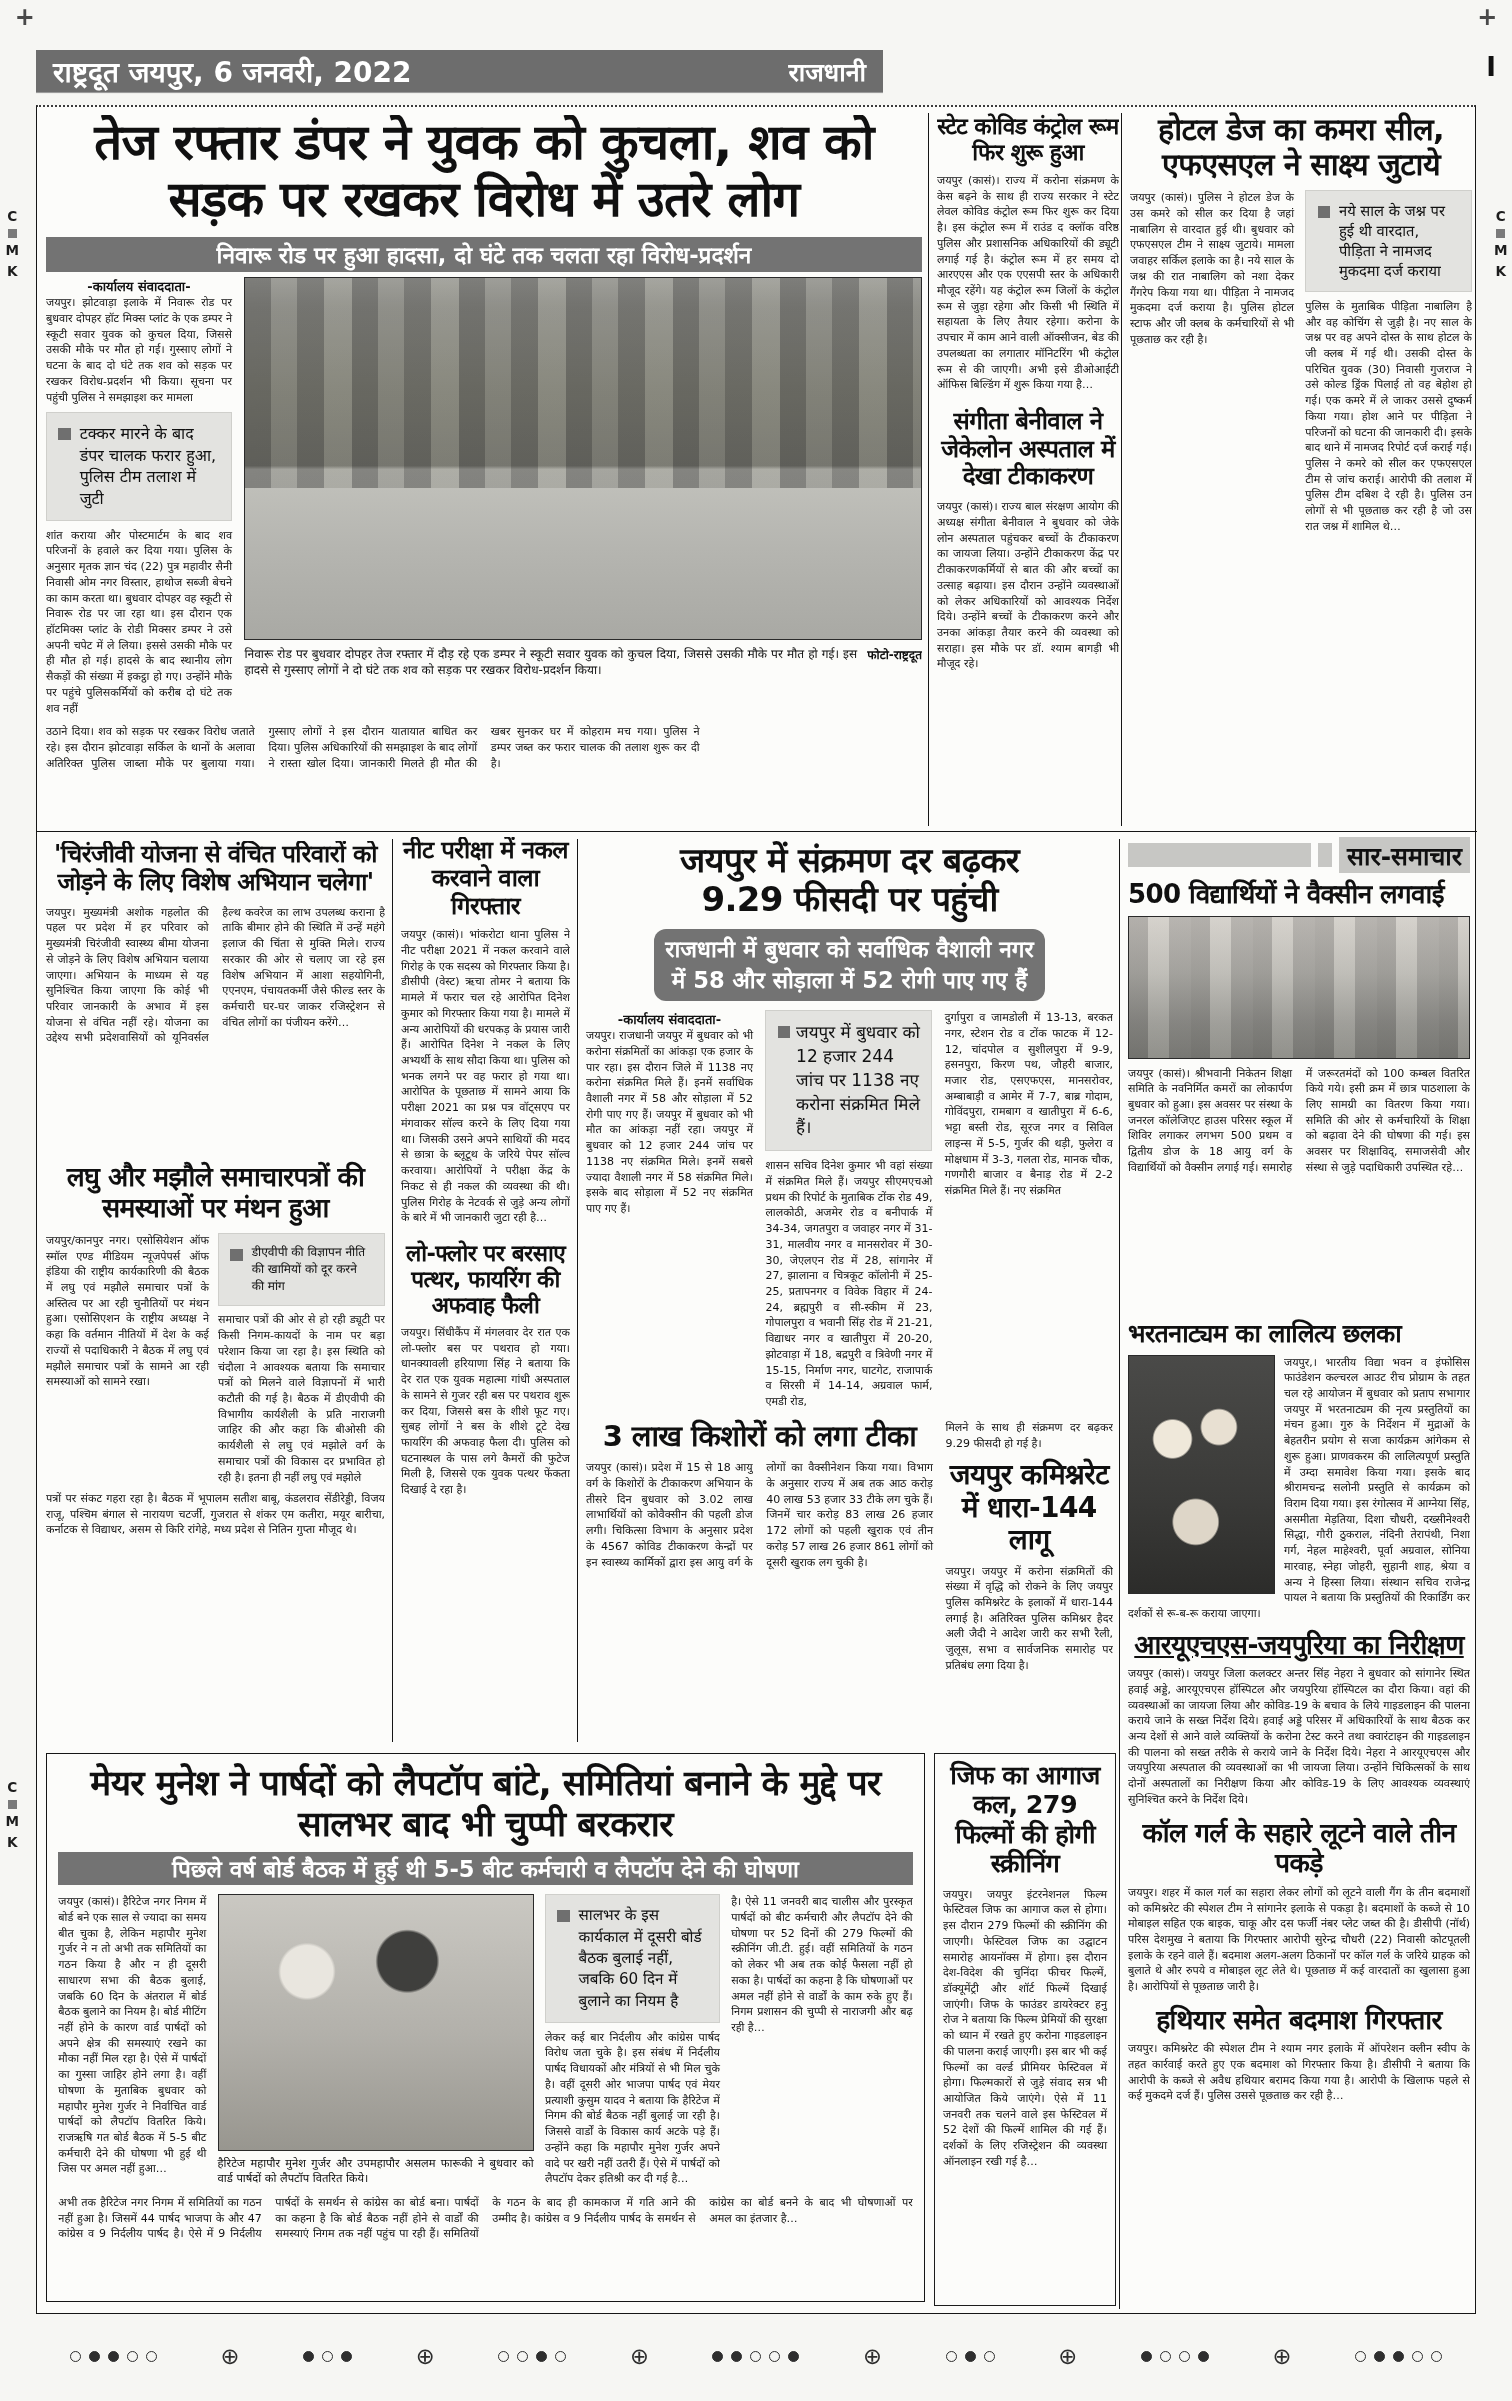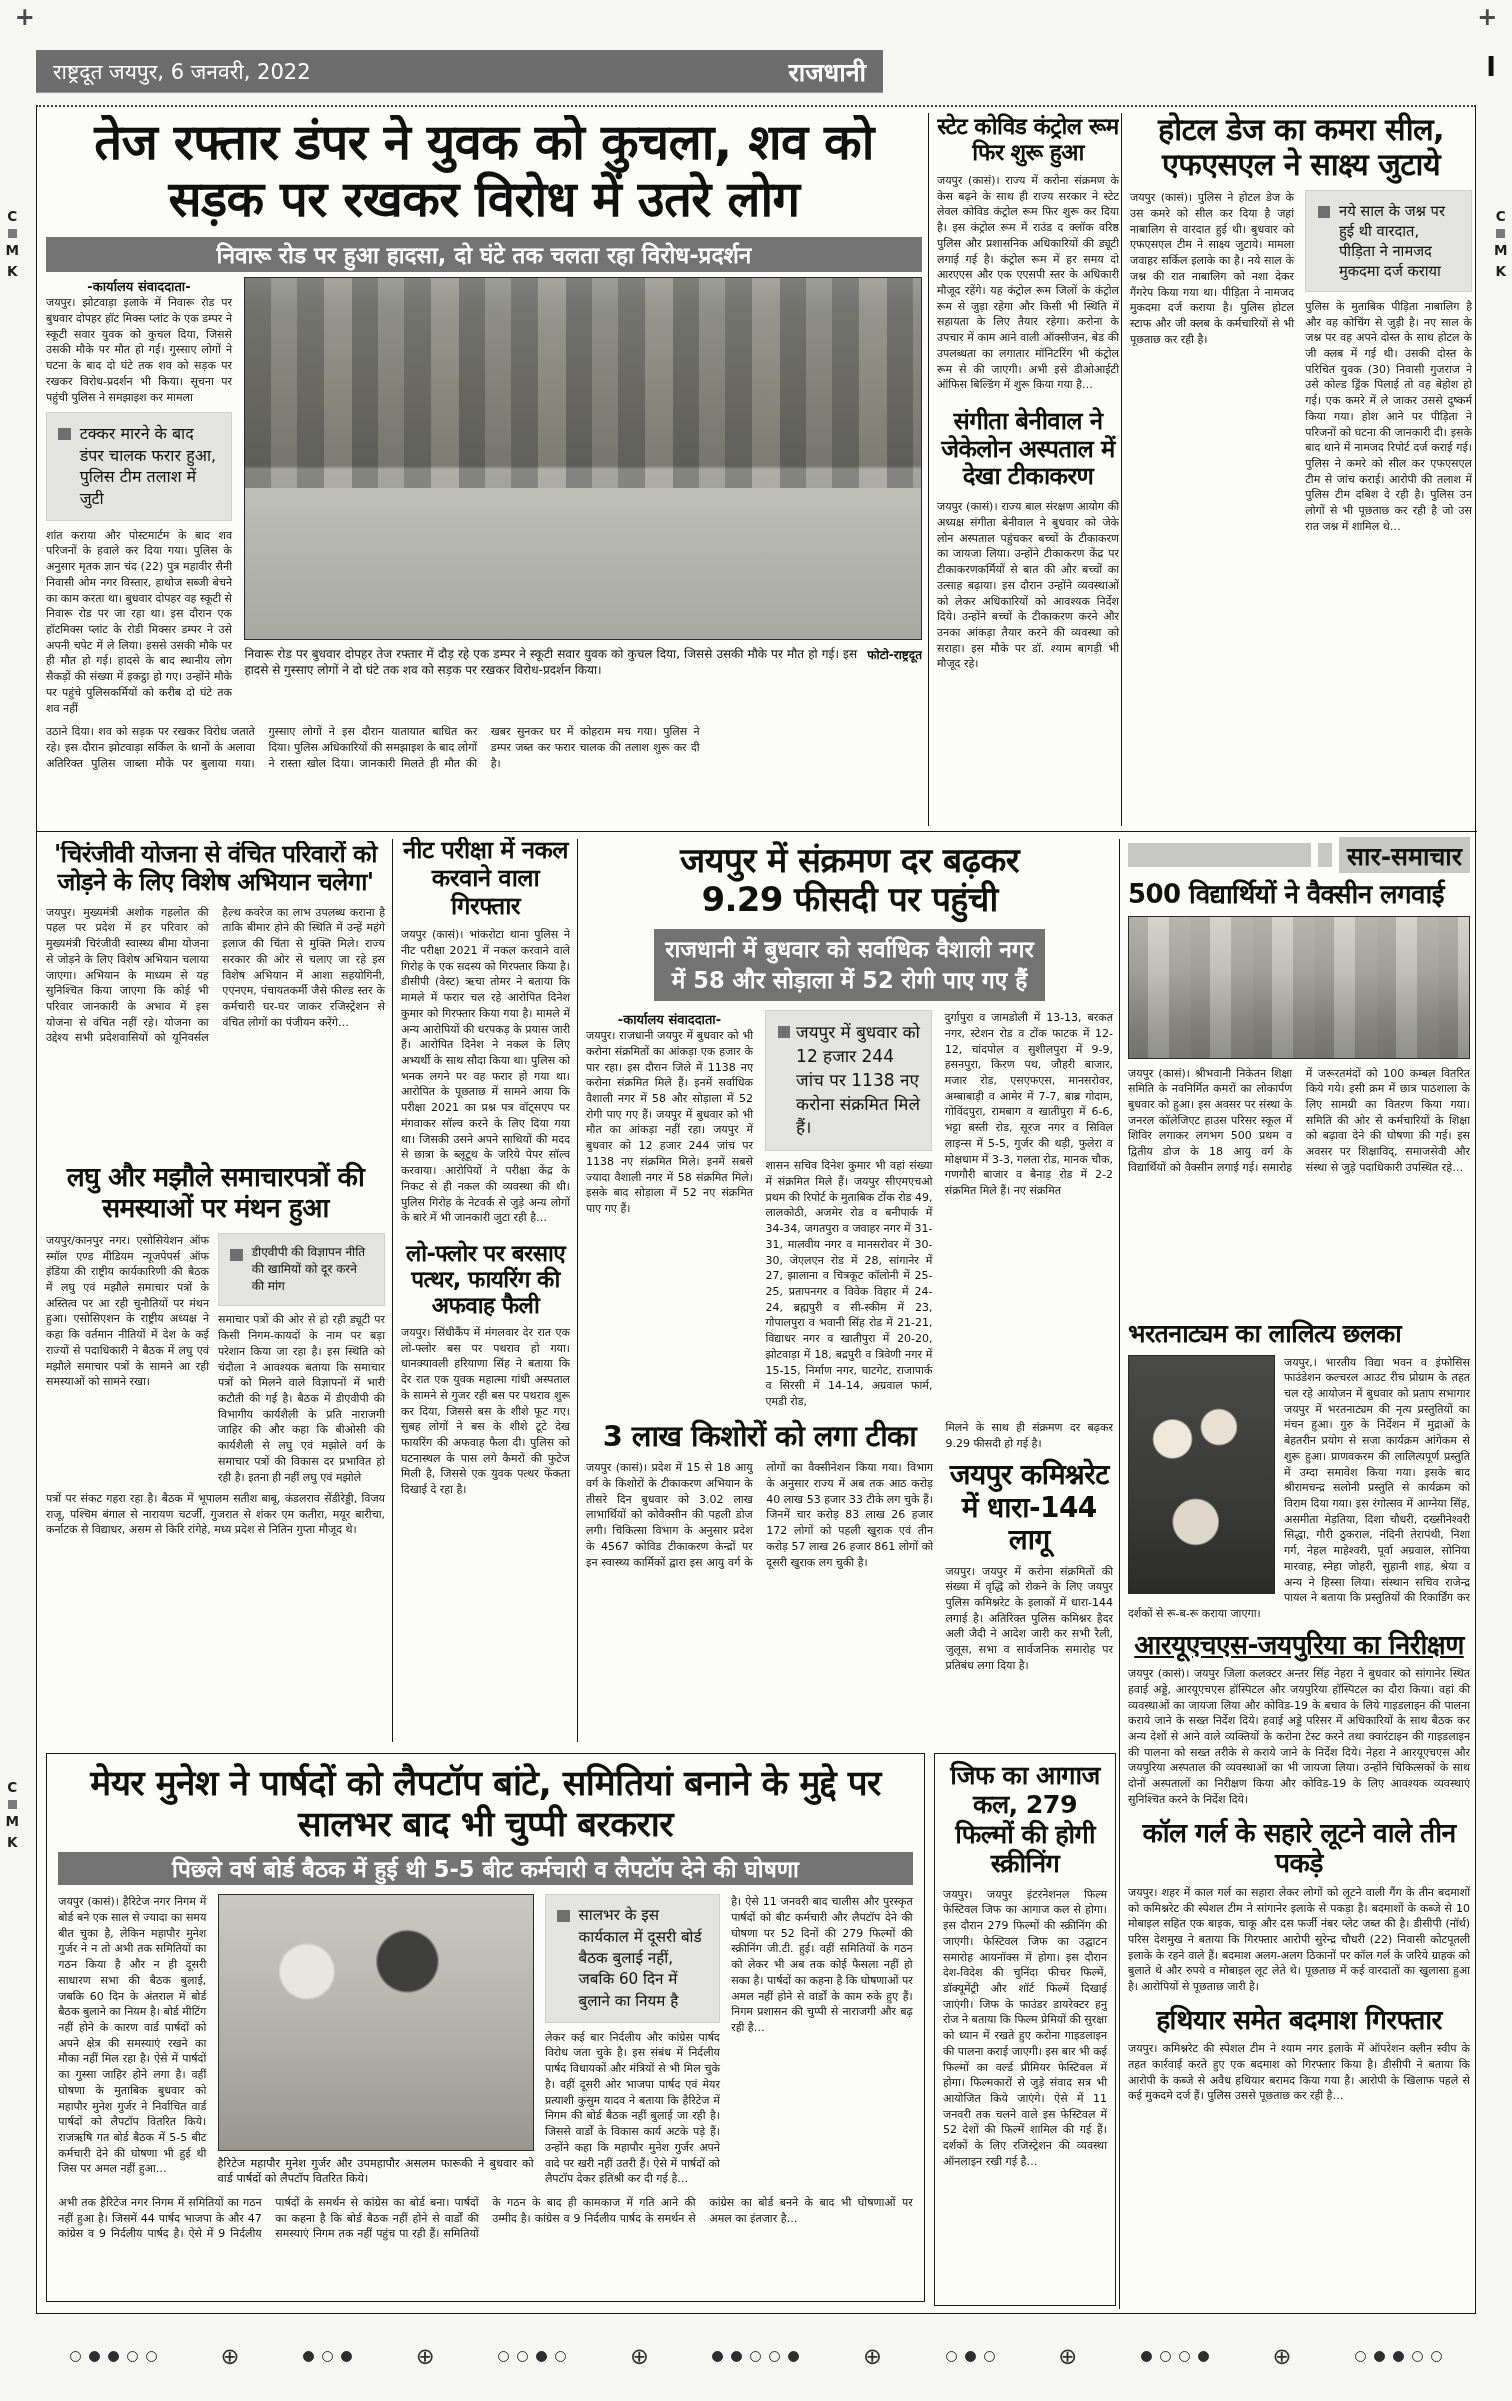--- a/index.html
+++ b/index.html
@@ -1,19 +1,19 @@
 <!DOCTYPE html>
 <html style="font-size:9px"><head>
 <meta charset="utf-8">
 <style>
   html,body{margin:0;padding:0;background:#e8e8e6;}
   .page{position:relative;width:1512px;height:2401px;background:#f6f6f3;font-family:"DejaVu Sans",sans-serif;color:#101010;overflow:hidden;}
   .corner{position:absolute;font-size:24px;color:#4a4a4a;font-weight:bold;}
   .masthead{position:absolute;left:36px;top:50px;width:847px;height:42px;background:#6d6d6d;color:#fff;display:flex;align-items:center;justify-content:space-between;padding:0 17px;box-sizing:border-box;box-shadow:0 1.1px 0 #9a9a9a;}
-  .masthead .ed{font-size:21px;font-weight:normal;}
+  .masthead .ed{font-size:28px;font-weight:bold;}
   .masthead .sec{font-size:25px;font-weight:bold;}
   .pageletter{position:absolute;right:16px;top:52px;font-size:26px;font-weight:bold;color:#111;}
   .frame{position:absolute;left:36px;top:105px;width:1440px;height:2209px;border:1.7px solid #161616;border-top:2.8px dotted #3c3c3c;background:#fcfcfa;box-sizing:border-box;}
   .abs{position:absolute;box-sizing:border-box;overflow:hidden;}
   .vline{position:absolute;width:1.1px;background:#161616;}
   .hline{position:absolute;height:1.1px;background:#161616;}
   .hl{font-weight:800;text-align:center;line-height:1.16;letter-spacing:-0.6px;}
   .kicker{background:#737373;color:#fff;font-weight:bold;text-align:center;display:flex;align-items:center;justify-content:center;}
   .byline{font-weight:bold;font-size:13px;text-align:center;}
   .body{text-align:justify;font-size:11px;line-height:1.43;}
@@ -156,21 +156,21 @@
       <div class="hl" style="font-size:24px;">नीट परीक्षा में नकल करवाने वाला गिरफ्तार</div>
       <div class="body" style="margin-top:6.8px;">जयपुर (कासं)। भांकरोटा थाना पुलिस ने नीट परीक्षा 2021 में नकल करवाने वाले गिरोह के एक सदस्य को गिरफ्तार किया है। डीसीपी (वेस्ट) ऋचा तोमर ने बताया कि मामले में फरार चल रहे आरोपित दिनेश कुमार को गिरफ्तार किया गया है। मामले में अन्य आरोपियों की धरपकड़ के प्रयास जारी हैं। आरोपित दिनेश ने नकल के लिए अभ्यर्थी के साथ सौदा किया था। पुलिस को भनक लगने पर वह फरार हो गया था। आरोपित के पूछताछ में सामने आया कि परीक्षा 2021 का प्रश्न पत्र वॉट्सएप पर मंगवाकर सॉल्व करने के लिए दिया गया था। जिसकी उसने अपने साथियों की मदद से छात्रा के ब्लूटूथ के जरिये पेपर सॉल्व करवाया। आरोपियों ने परीक्षा केंद्र के निकट से ही नकल की व्यवस्था की थी। पुलिस गिरोह के नेटवर्क से जुड़े अन्य लोगों के बारे में भी जानकारी जुटा रही है…</div>
       <div class="hl" style="font-size:22.6px;margin-top:13.6px;">लो-फ्लोर पर बरसाए पत्थर, फायरिंग की अफवाह फैली</div>
       <div class="body" style="margin-top:6.8px;">जयपुर। सिंधीकैंप में मंगलवार देर रात एक लो-फ्लोर बस पर पथराव हो गया। धानक्यावली हरियाणा सिंह ने बताया कि देर रात एक युवक महात्मा गांधी अस्पताल के सामने से गुजर रही बस पर पथराव शुरू कर दिया, जिससे बस के शीशे फूट गए। सुबह लोगों ने बस के शीशे टूटे देख फायरिंग की अफवाह फैला दी। पुलिस को घटनास्थल के पास लगे कैमरों की फुटेज मिली है, जिससे एक युवक पत्थर फेंकता दिखाई दे रहा है।</div>
     </div>
 
     <div class="vline" style="left:540px;top:732px;height:903px;"></div>
 
     <div class="abs" style="left:549px;top:734px;width:527px;height:899px;">
       <div class="hl" style="font-size:34px;width:373px;margin:0 auto;">जयपुर में संक्रमण दर बढ़कर 9.29 फीसदी पर पहुंची</div>
-      <div class="kicker" style="margin-top:9px;width:373px;margin-left:auto;margin-right:auto;padding:5.6px 9px;font-size:22.6px;line-height:1.35;">राजधानी में बुधवार को सर्वाधिक वैशाली नगर में 58 और सोड़ाला में 52 रोगी पाए गए हैं</div>
+      <div class="kicker" style="margin-top:9px;width:373px;margin-left:auto;margin-right:auto;padding:5.6px 9px;font-size:22.6px;line-height:1.35;border-radius:12px;">राजधानी में बुधवार को सर्वाधिक वैशाली नगर में 58 और सोड़ाला में 52 रोगी पाए गए हैं</div>
       <div style="display:flex;gap:12.4px;margin-top:9px;">
         <div style="width:167px;flex:none;">
           <div class="byline">-कार्यालय संवाददाता-</div>
           <div class="body">जयपुर। राजधानी जयपुर में बुधवार को भी करोना संक्रमितों का आंकड़ा एक हजार के पार रहा। इस दौरान जिले में 1138 नए करोना संक्रमित मिले हैं। इनमें सर्वाधिक वैशाली नगर में 58 और सोड़ाला में 52 रोगी पाए गए हैं। जयपुर में बुधवार को भी मौत का आंकड़ा नहीं रहा। जयपुर में बुधवार को 12 हजार 244 जांच पर 1138 नए संक्रमित मिले। इनमें सबसे ज्यादा वैशाली नगर में 58 संक्रमित मिले। इसके बाद सोड़ाला में 52 नए संक्रमित पाए गए हैं।</div>
         </div>
         <div style="width:167px;flex:none;">
           <div class="graybox" style="font-size:17px;line-height:1.4;margin-bottom:6.8px;gap:6px;">
             <span class="sq"></span>
             <span>जयपुर में बुधवार को 12 हजार 244 जांच पर 1138 नए करोना संक्रमित मिले हैं।</span>
           </div>

